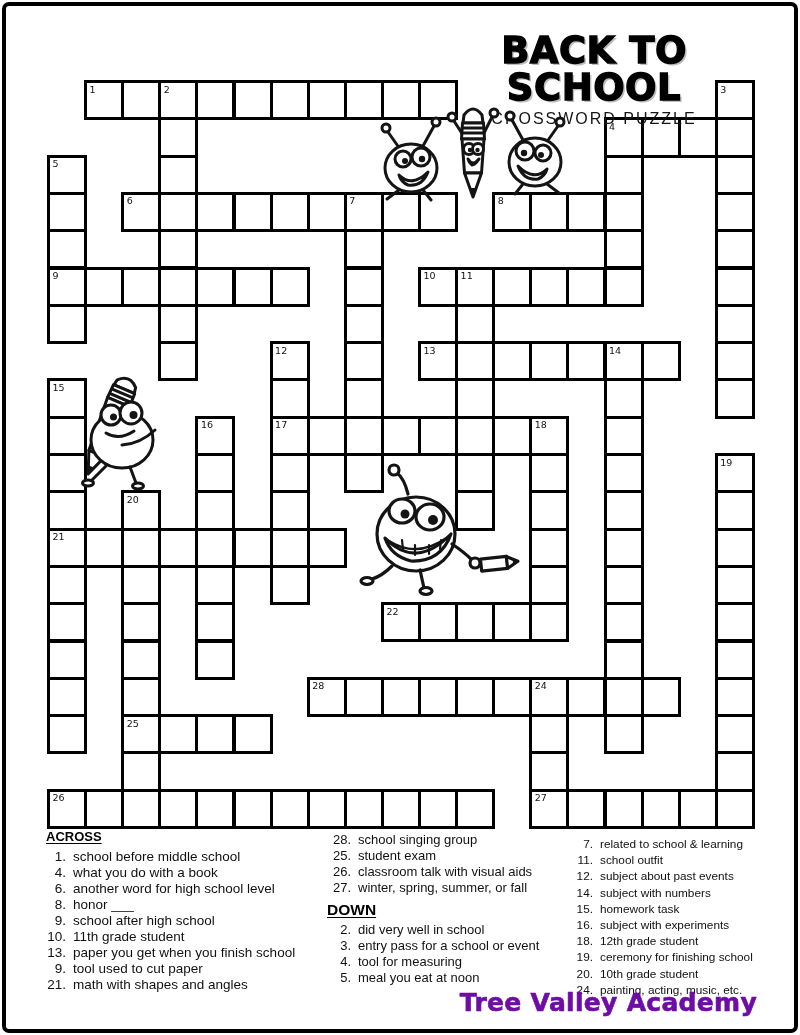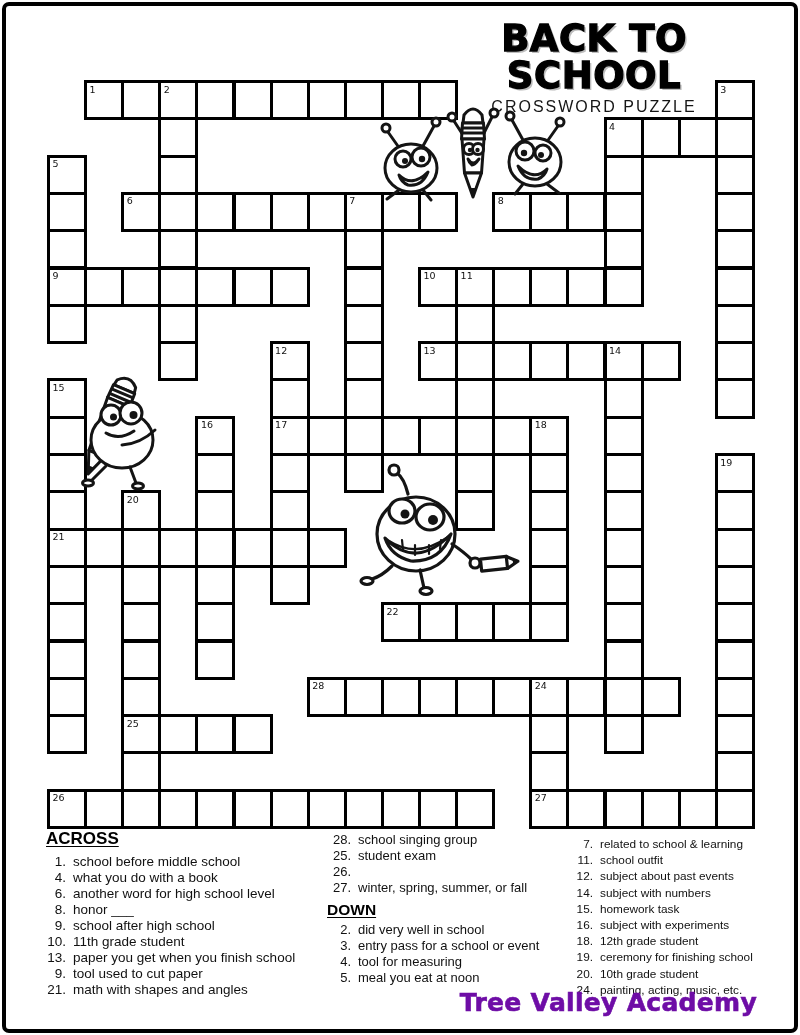--- a/index.html
+++ b/index.html
@@ -1,21 +1,21 @@
 <!DOCTYPE html>
 <html><head>
 <meta charset="utf-8">
 <style>
   html,body{margin:0;padding:0;}
   body{
     width:800px;height:1035px;position:relative;background:#fff;overflow:hidden;
     font-family:"Liberation Sans",sans-serif;color:#111;
   }
   .frame{position:absolute;inset:2px;border:4px solid #000;border-radius:7px;pointer-events:none;z-index:10;}
-  .header{position:absolute;left:424px;top:20px;width:340px;text-align:center;z-index:3;}
+  .header{position:absolute;left:424px;top:32px;width:340px;text-align:center;z-index:3;}
   .title{
     font-size:37px;font-weight:bold;line-height:1;letter-spacing:.5px;color:#000;
     -webkit-text-stroke:1.3px #000;text-shadow:2px 2px 0 #bdbdbd;
     font-family:"DejaVu Sans","Liberation Sans",sans-serif;
   }
   .subtitle{font-size:16px;letter-spacing:2px;margin-top:4px;color:#151515;}
   #grid{position:absolute;inset:0;z-index:2;}
   .cell{
     position:absolute;width:40.1px;height:40.3px;border:3px solid #000;
     box-sizing:border-box;background:#fff;
@@ -23,21 +23,21 @@
   .cnum{
     display:block;font-size:9.5px;line-height:1;padding:1.5px 0 0 2.5px;color:#111;
     font-family:"DejaVu Sans",sans-serif;
   }
   .clipart{position:absolute;z-index:6;}
   .cluecol{position:absolute;z-index:3;}
   #col1{left:46px;top:829px;width:290px;font-size:13.5px;}
   #col2{left:327px;top:832px;width:252px;font-size:13px;}
   #col3{left:574px;top:836px;width:192px;font-size:11.8px;}
   .list-title{
-    margin:0 0 5px 0;font-size:17px;font-weight:bold;
+    margin:0 0 5px 0;font-size:13px;font-weight:bold;
     text-decoration:underline;text-underline-offset:2px;color:#000;
   }
   #down-header{margin:5px 0 3px 0;font-size:15.5px;}
   .clue{display:flex;line-height:16px;}
   #col3 .clue{line-height:16.2px;}
   .cn{flex:0 0 auto;text-align:right;margin-right:7px;}
   #col1 .cn{width:20px;}
   #col2 .cn{width:24px;}
   #col3 .cn{width:19px;}
   .ct{flex:1 1 auto;}
@@ -450,20 +450,21 @@
       <div class="clue">
         <span class="cn">28.</span>
         <span class="ct">school singing group</span>
       </div>
       <div class="clue">
         <span class="cn">25.</span>
         <span class="ct">student exam</span>
       </div>
       <div class="clue">
         <span class="cn">26.</span>
+        <span class="ct">classroom talk with visual aids</span>
       </div>
       <div class="clue">
         <span class="cn">27.</span>
         <span class="ct">winter, spring, summer, or fall</span>
       </div>
     </div>
   <h2 class="list-title" id="down-header">DOWN</h2>
   <div id="down-list-1">
       <div class="clue">
         <span class="cn">2.</span>

